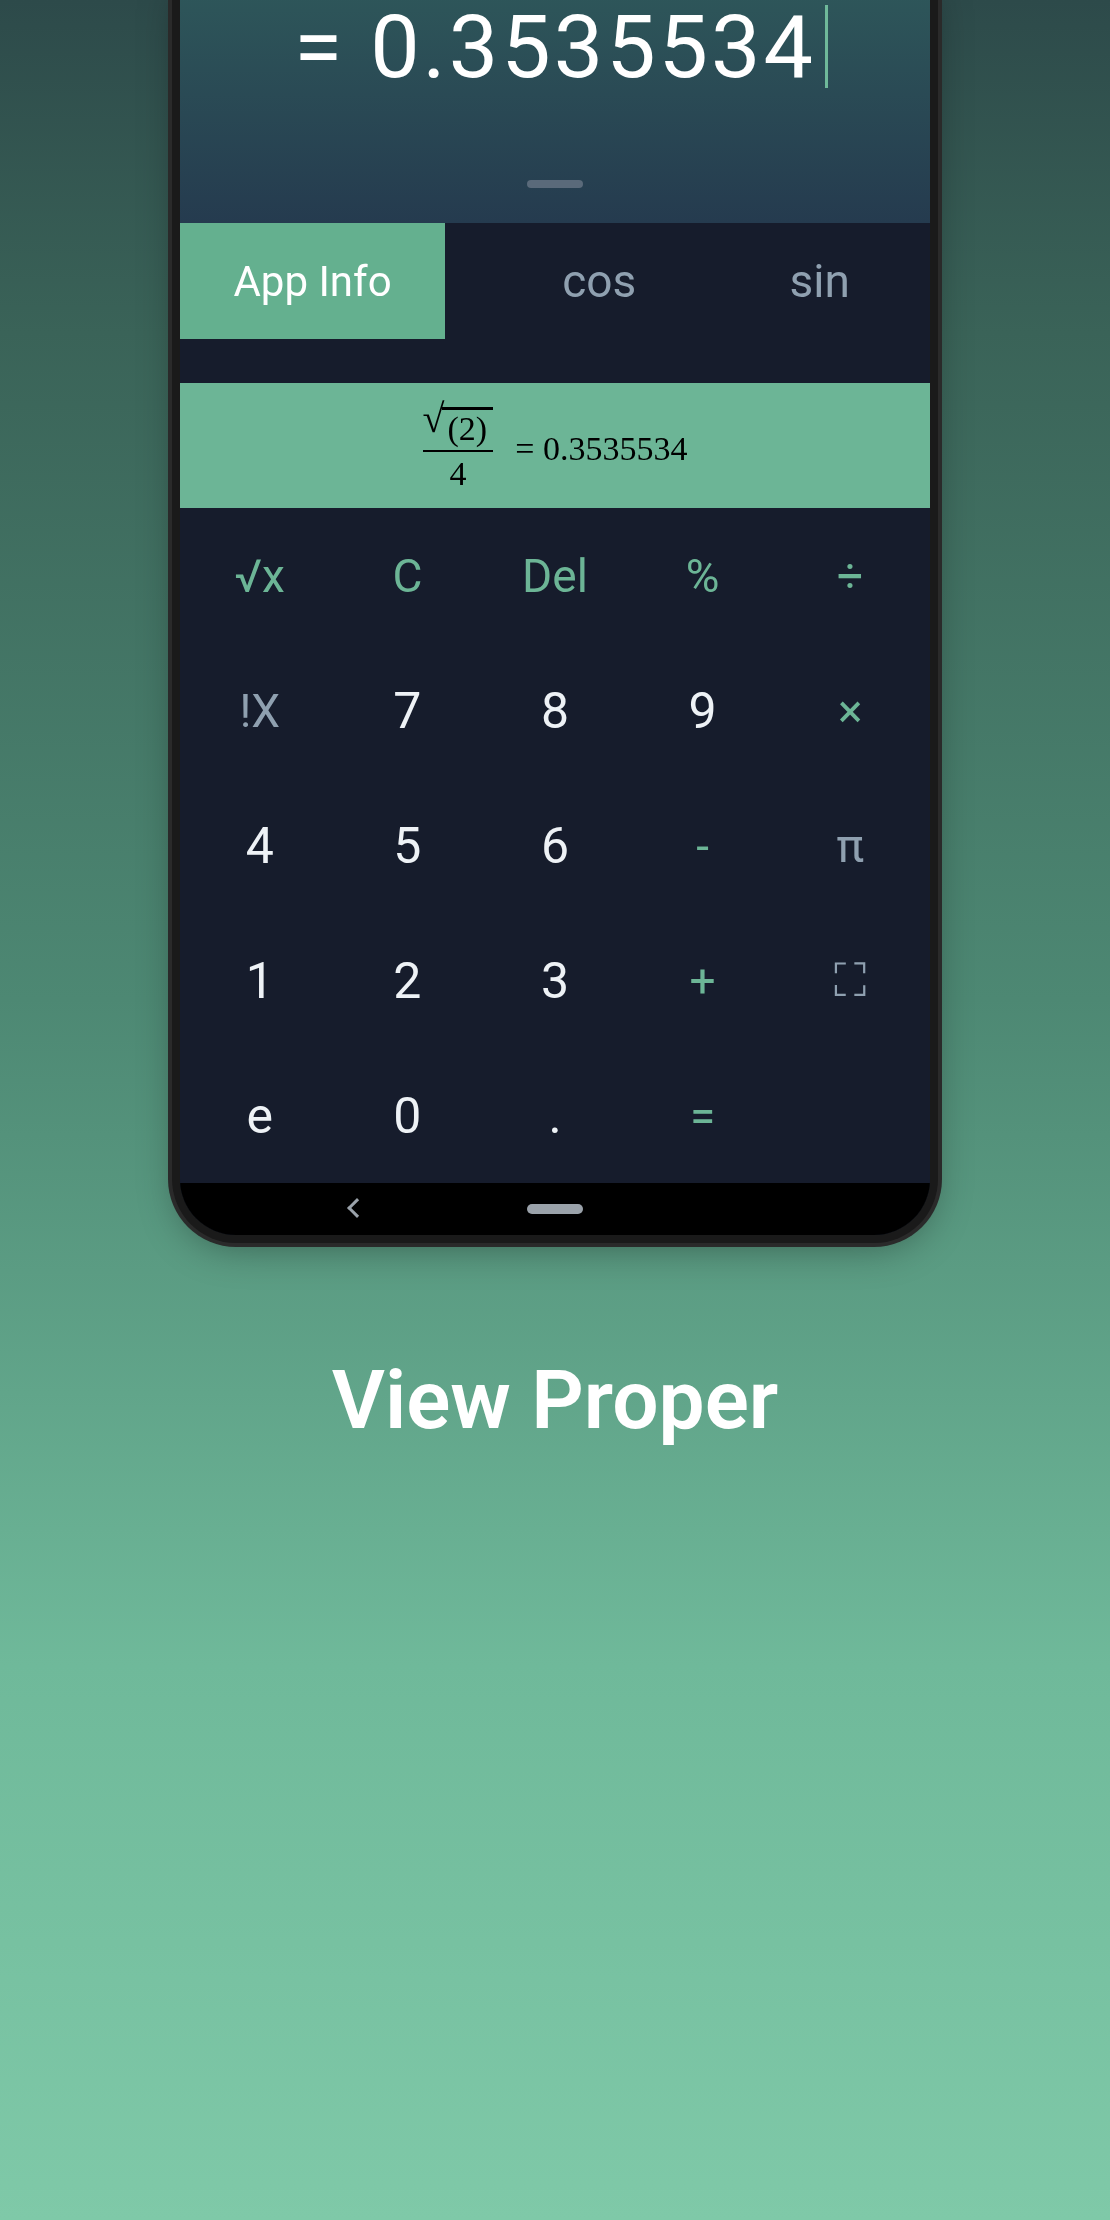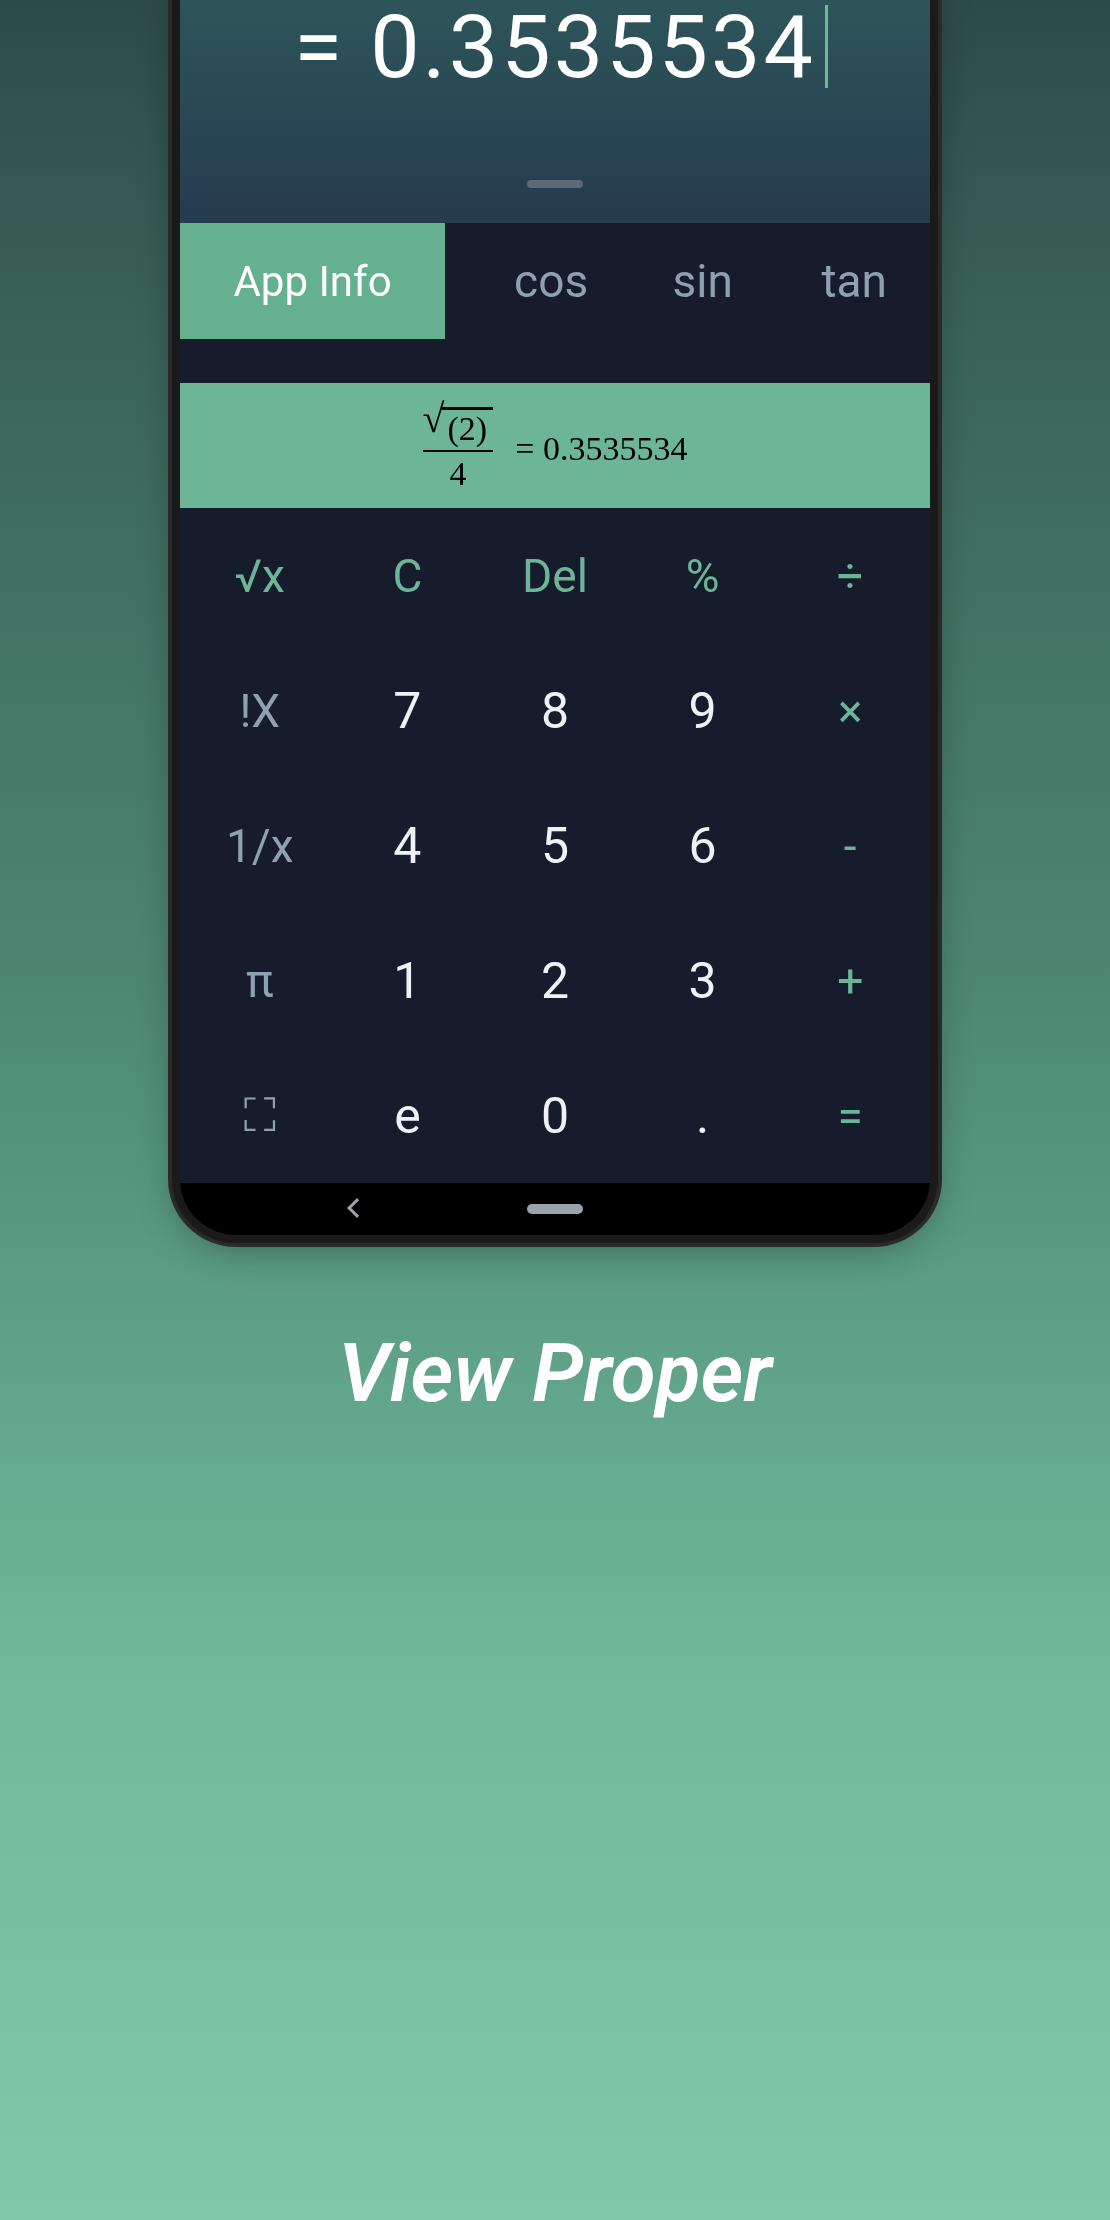--- a/index.html
+++ b/index.html
@@ -190,41 +190,39 @@
     border-left: 3px solid #9aa2aa;
     border-bottom: 3px solid #9aa2aa;
     transform: rotate(45deg);
   }
   .caption {
     color: #ffffff;
     font-size: 82px;
     font-weight: 600;
     text-align: center;
     line-height: 1.1;
-    margin-top: 93px;
-    font-style: italic;
+    margin-top: 120px;
   }
 </style>
 </head>
 <body>
 
 <div class="phone">
   <div class="screen">
 
     <div class="display-area">
       <div class="result">= 0.3535534</div>
       <div class="handle"></div>
     </div>
 
     <div class="row-top">
       <div class="app-info">App Info</div>
       <div class="app-info-placeholder"></div>
       <div class="trig">cos</div>
       <div class="trig">sin</div>
-      <div class="trig">tan</div>
     </div>
 
     <div class="spacer-dark"></div>
 
     <div class="formula-band">
       <div class="frac-wrap">
         <div class="frac-num">
           <span class="radical">√</span>
           <span class="radicand-line">(2)</span>
         </div>
@@ -240,21 +238,20 @@
       <div class="key func">Del</div>
       <div class="key func">%</div>
       <div class="key op">÷</div>
 
       <div class="key dim">!X</div>
       <div class="key num">7</div>
       <div class="key num">8</div>
       <div class="key num">9</div>
       <div class="key op">×</div>
 
-      <div class="key dim">1/x</div>
       <div class="key num">4</div>
       <div class="key num">5</div>
       <div class="key num">6</div>
       <div class="key op">-</div>
 
       <div class="key dim">π</div>
       <div class="key num">1</div>
       <div class="key num">2</div>
       <div class="key num">3</div>
       <div class="key op">+</div>

